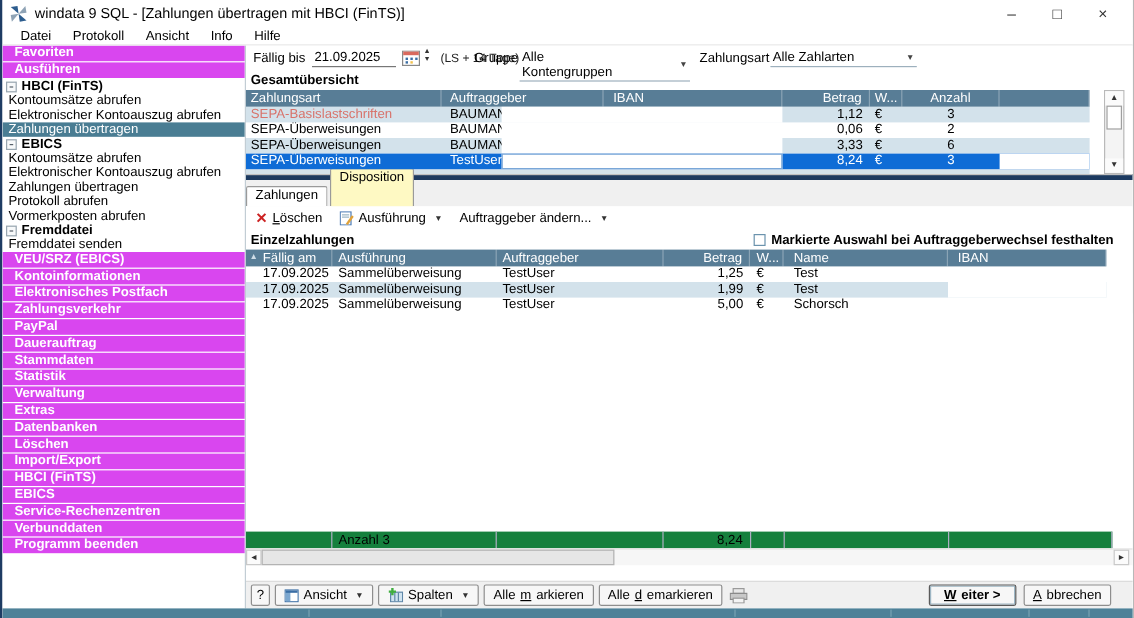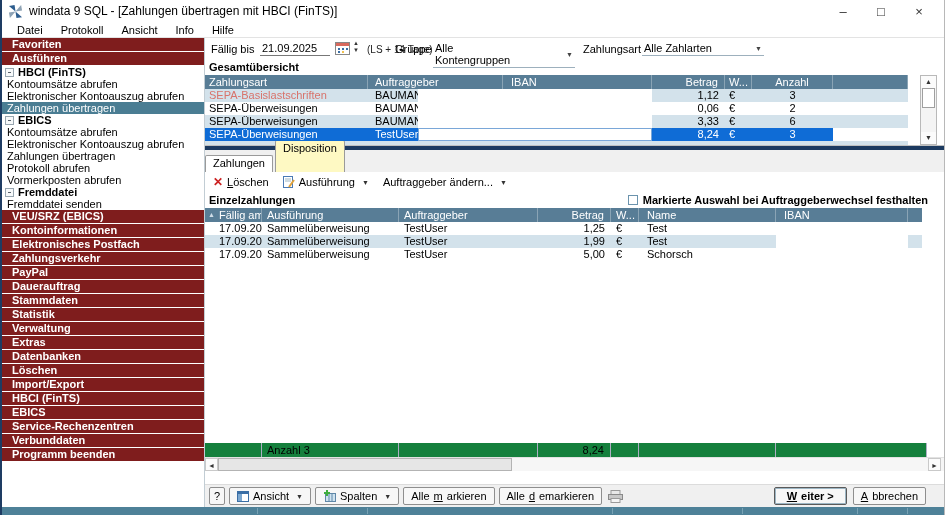--- a/index.html
+++ b/index.html
@@ -13,21 +13,21 @@
   .wincontrols{display:flex;gap:0;}
   .winbtn{width:38px;height:20px;display:flex;align-items:center;justify-content:center;color:#333;font-size:13px;cursor:default;}
   
   .menubar{height:16px;display:flex;align-items:center;gap:0;padding-left:6px;border-bottom:1px solid #e3e3e3;background:#fff;}
   .menu-item{padding:0 9px;height:16px;line-height:16px;}
   
   .bodyrow{display:flex;height:469px;}
   
   .sidebar{flex:0 0 203px;background:#fff;border-right:1px solid #c2cdd4;overflow:hidden;}
   .side-item{height:12px;line-height:12px;padding-left:5px;white-space:nowrap;overflow:hidden;}
-  .side-item.hdr{height:13px;line-height:13px;background:#7f1d1d;color:#fff;font-weight:bold;padding-left:10px;margin-bottom:1px;}
+  .side-item.hdr{height:13px;line-height:13px;background:#d946ef;color:#fff;font-weight:bold;padding-left:10px;margin-bottom:1px;}
   .side-item.sec{font-weight:bold;padding-left:3px;display:flex;align-items:center;}
   .side-item.sec::before{content:"";display:inline-block;width:7px;height:7px;border:1px solid #98a6b0;margin-right:4px;
       background-color:#f7f9fa;background-image:linear-gradient(#57606a,#57606a);background-size:3px 1px;
       background-position:center;background-repeat:no-repeat;}
   .side-item.sel{background:#4a7d93;color:#fff;}
   
   .main{flex:1;position:relative;background:#fff;display:flex;flex-direction:column;overflow:hidden;}
   
   .filterbar{height:22px;position:relative;}
   .filterbar .lbl{position:absolute;top:5px;}
@@ -79,21 +79,21 @@
   .tbitem{display:flex;align-items:center;gap:4px;padding:0 4px;}
   .xicon{color:#cc2222;font-weight:bold;font-size:12px;}
   .dd{font-size:7px;color:#333;margin-left:3px;}
   
   .headrow{height:16px;display:flex;align-items:center;padding:0 4px;}
   .headrow .h{font-weight:bold;}
   .chkwrap{margin-left:auto;display:flex;align-items:center;gap:5px;margin-right:12px;}
   .chk{width:10px;height:10px;border:1px solid #6b93ad;background:#fff;}
   .chkwrap .cl{font-weight:bold;}
   
-  .pc1{width:57px;padding-left:14px;}
+  .pc1{width:72px;padding-left:14px;}
   .pc2{width:137px;padding-left:5px;}
   .pc3{width:139px;padding-left:5px;}
   .pc4{width:73px;}
   .pc5{width:28px;padding-left:5px;}
   .pc6{width:137px;padding-left:8px;}
   .pc7{width:132px;padding-left:8px;}
   .pay-table{width:717px;}
   .pay-row.alt{background:#d3e2eb;}
   .pay-row.alt .pc7{background:#fff;}
   .thead .sort{position:absolute;left:3px;top:0;font-size:7px;color:#cfdde7;}

